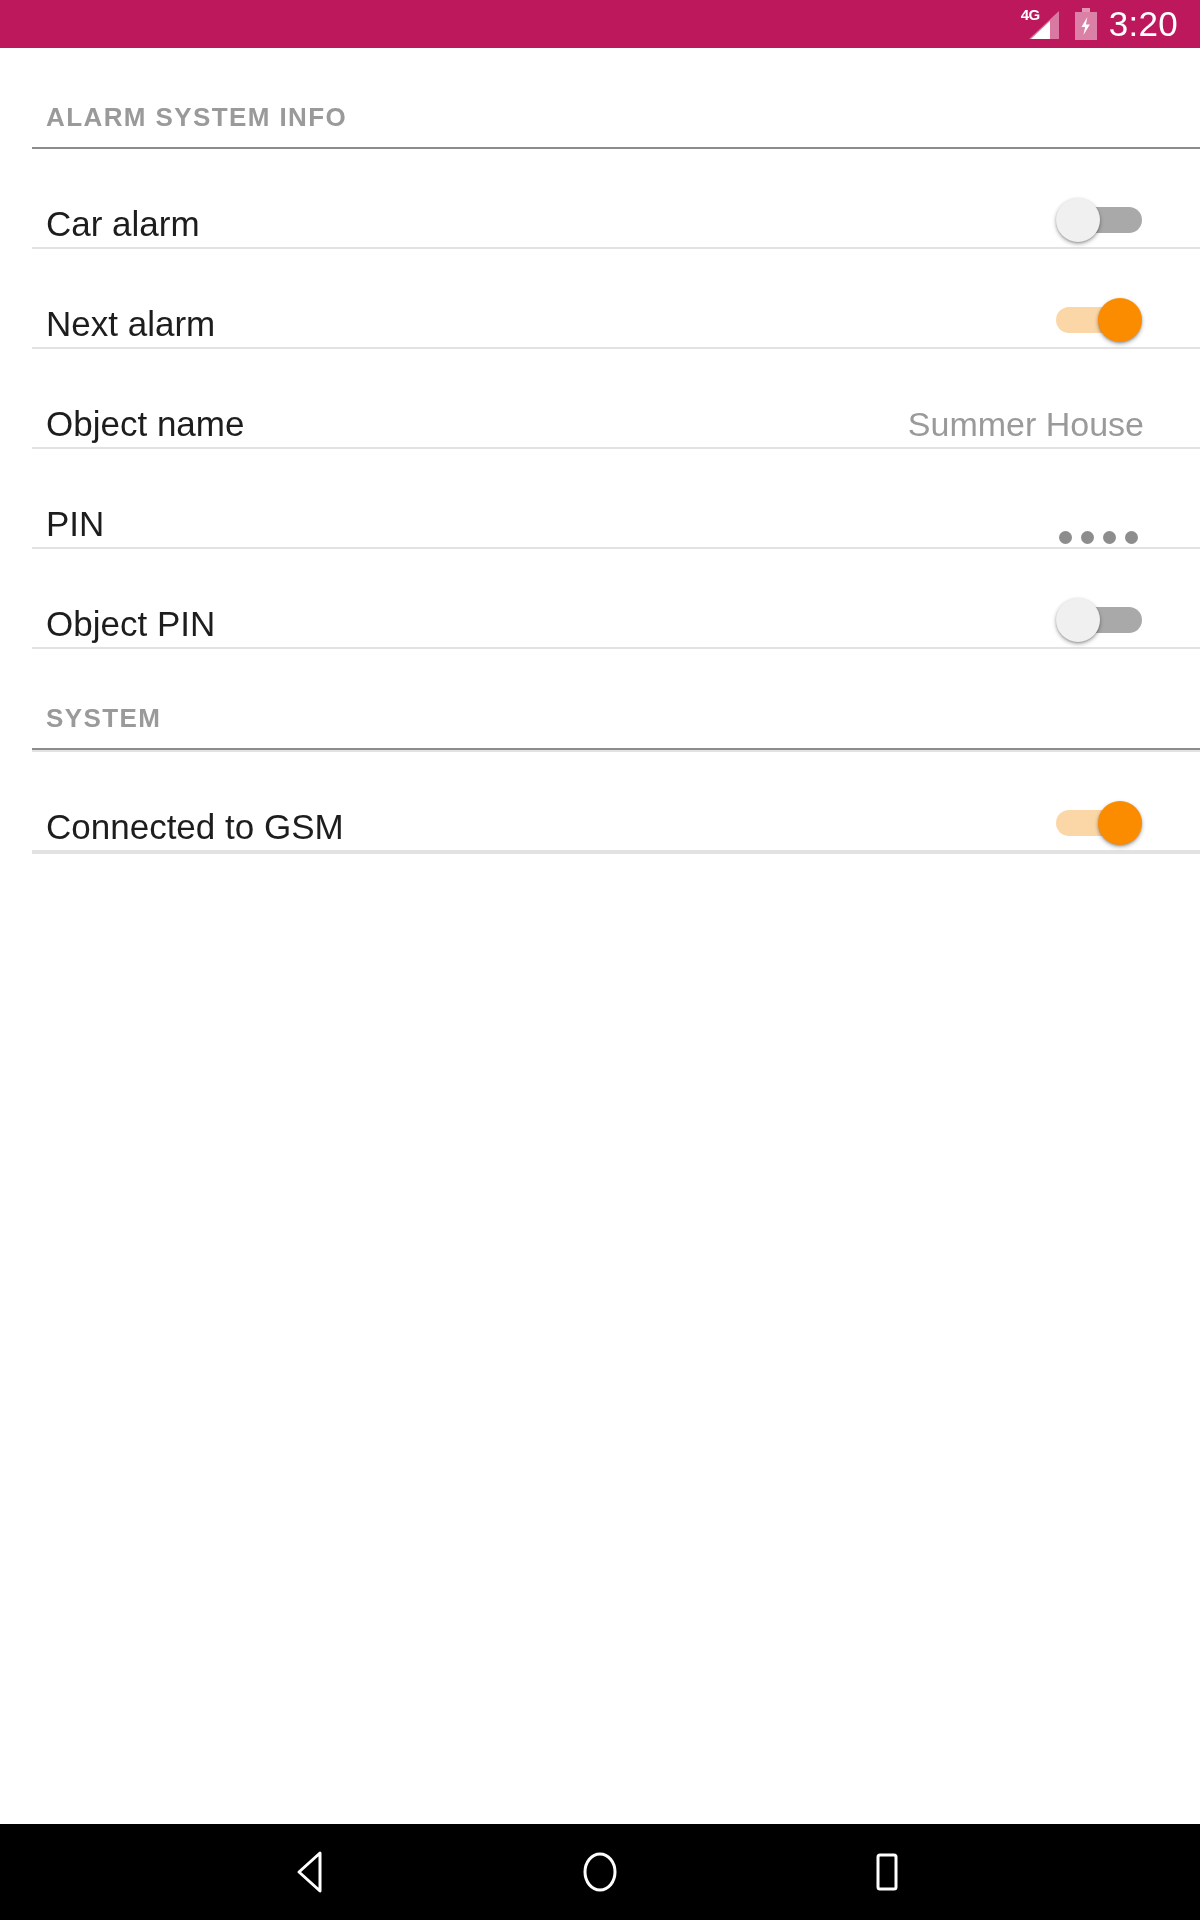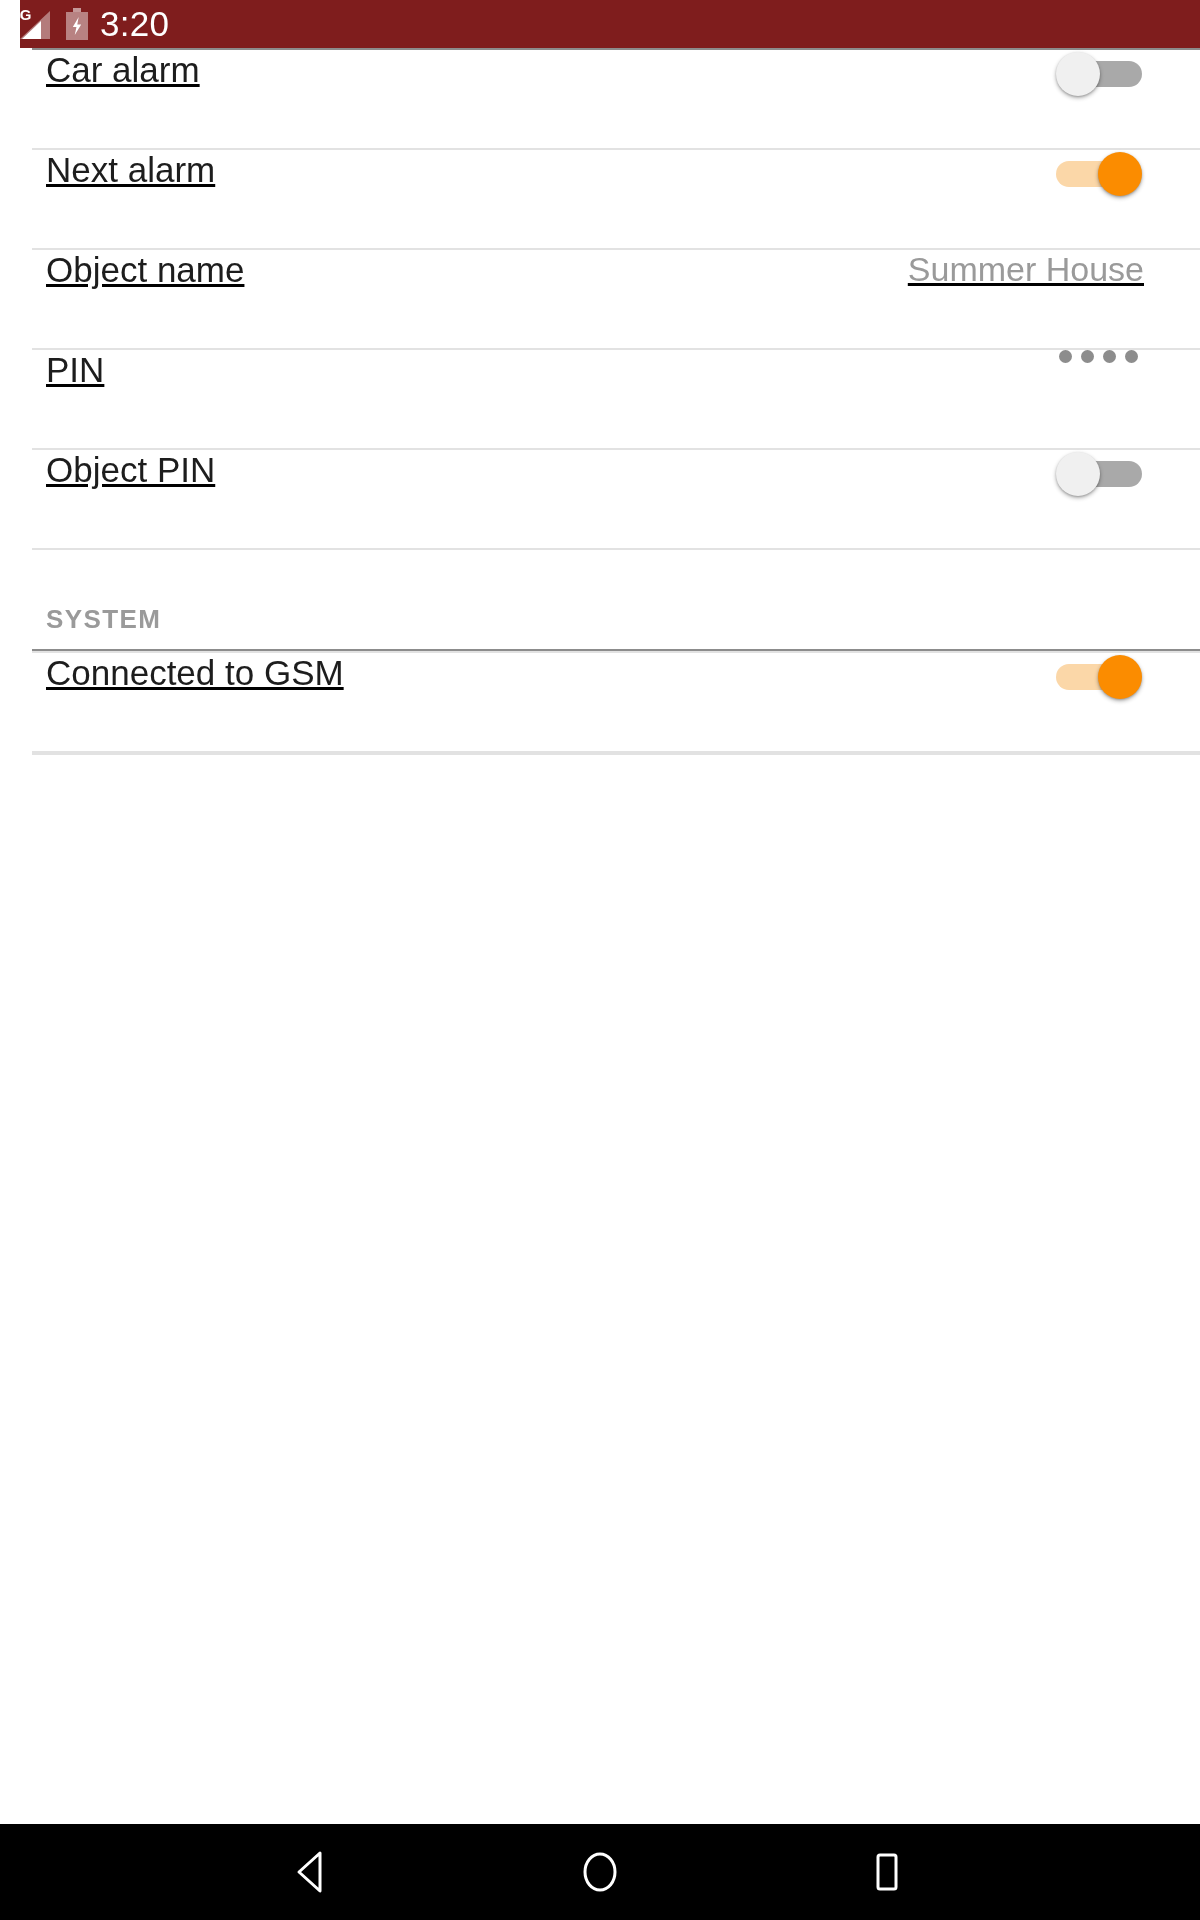--- a/index.html
+++ b/index.html
@@ -17,27 +17,27 @@
     width:1200px;
     height:1920px;
     background:#ffffff;
     display:flex;
     flex-direction:column;
   }
 
   
   .status-bar {
     height:48px;
-    background:#7f1d1d;
+    background:#be185d;
     flex:0 0 48px;
     display:flex;
     align-items:center;
+    justify-content:flex-end;
     padding-right:22px;
     gap:12px;
-    margin-left:20px;
   }
   .status-right { display:flex; align-items:center; gap:12px; }
 
   .signal-icon { position:relative; width:34px; height:30px; }
   .signal-icon .tri-bg {
     position:absolute; left:0; bottom:0; width:0; height:0;
     border-left:30px solid transparent;
     border-bottom:28px solid rgba(255,255,255,0.42);
   }
   .signal-icon .tri-fg {
@@ -114,25 +114,24 @@
   }
   .section-rule {
     height:2px;
     background:#8c8c8c;
     margin-left:32px;
     margin-right:0;
   }
 
   .row {
     display:flex;
-    align-items:flex-start;
+    align-items:flex-end;
     min-height:98px;
-    padding:0 34px 16px 46px;
+    padding:0 34px 3px 46px;
     position:relative;
-    text-decoration:underline;
   }
   .row-label {
     font-size:35px;
     color:#1d1d1d;
     font-weight:400;
     white-space:nowrap;
   }
   .row-value {
     margin-left:auto;
     font-size:34px;
@@ -222,20 +221,21 @@
         <div class="body"></div>
         <div class="bolt"></div>
       </div>
       <div class="clock">3:20</div>
     </div>
   </div>
 
 
   <div class="content">
 
+    <div class="section-header">ALARM SYSTEM INFO</div>
     <div class="section-rule"></div>
 
     <div class="row">
       <div class="row-label">Car alarm</div>
       <div class="switch off">
         <div class="track"></div>
           <div class="thumb"></div>
       </div>
     </div>
     <div class="row-divider"></div>

